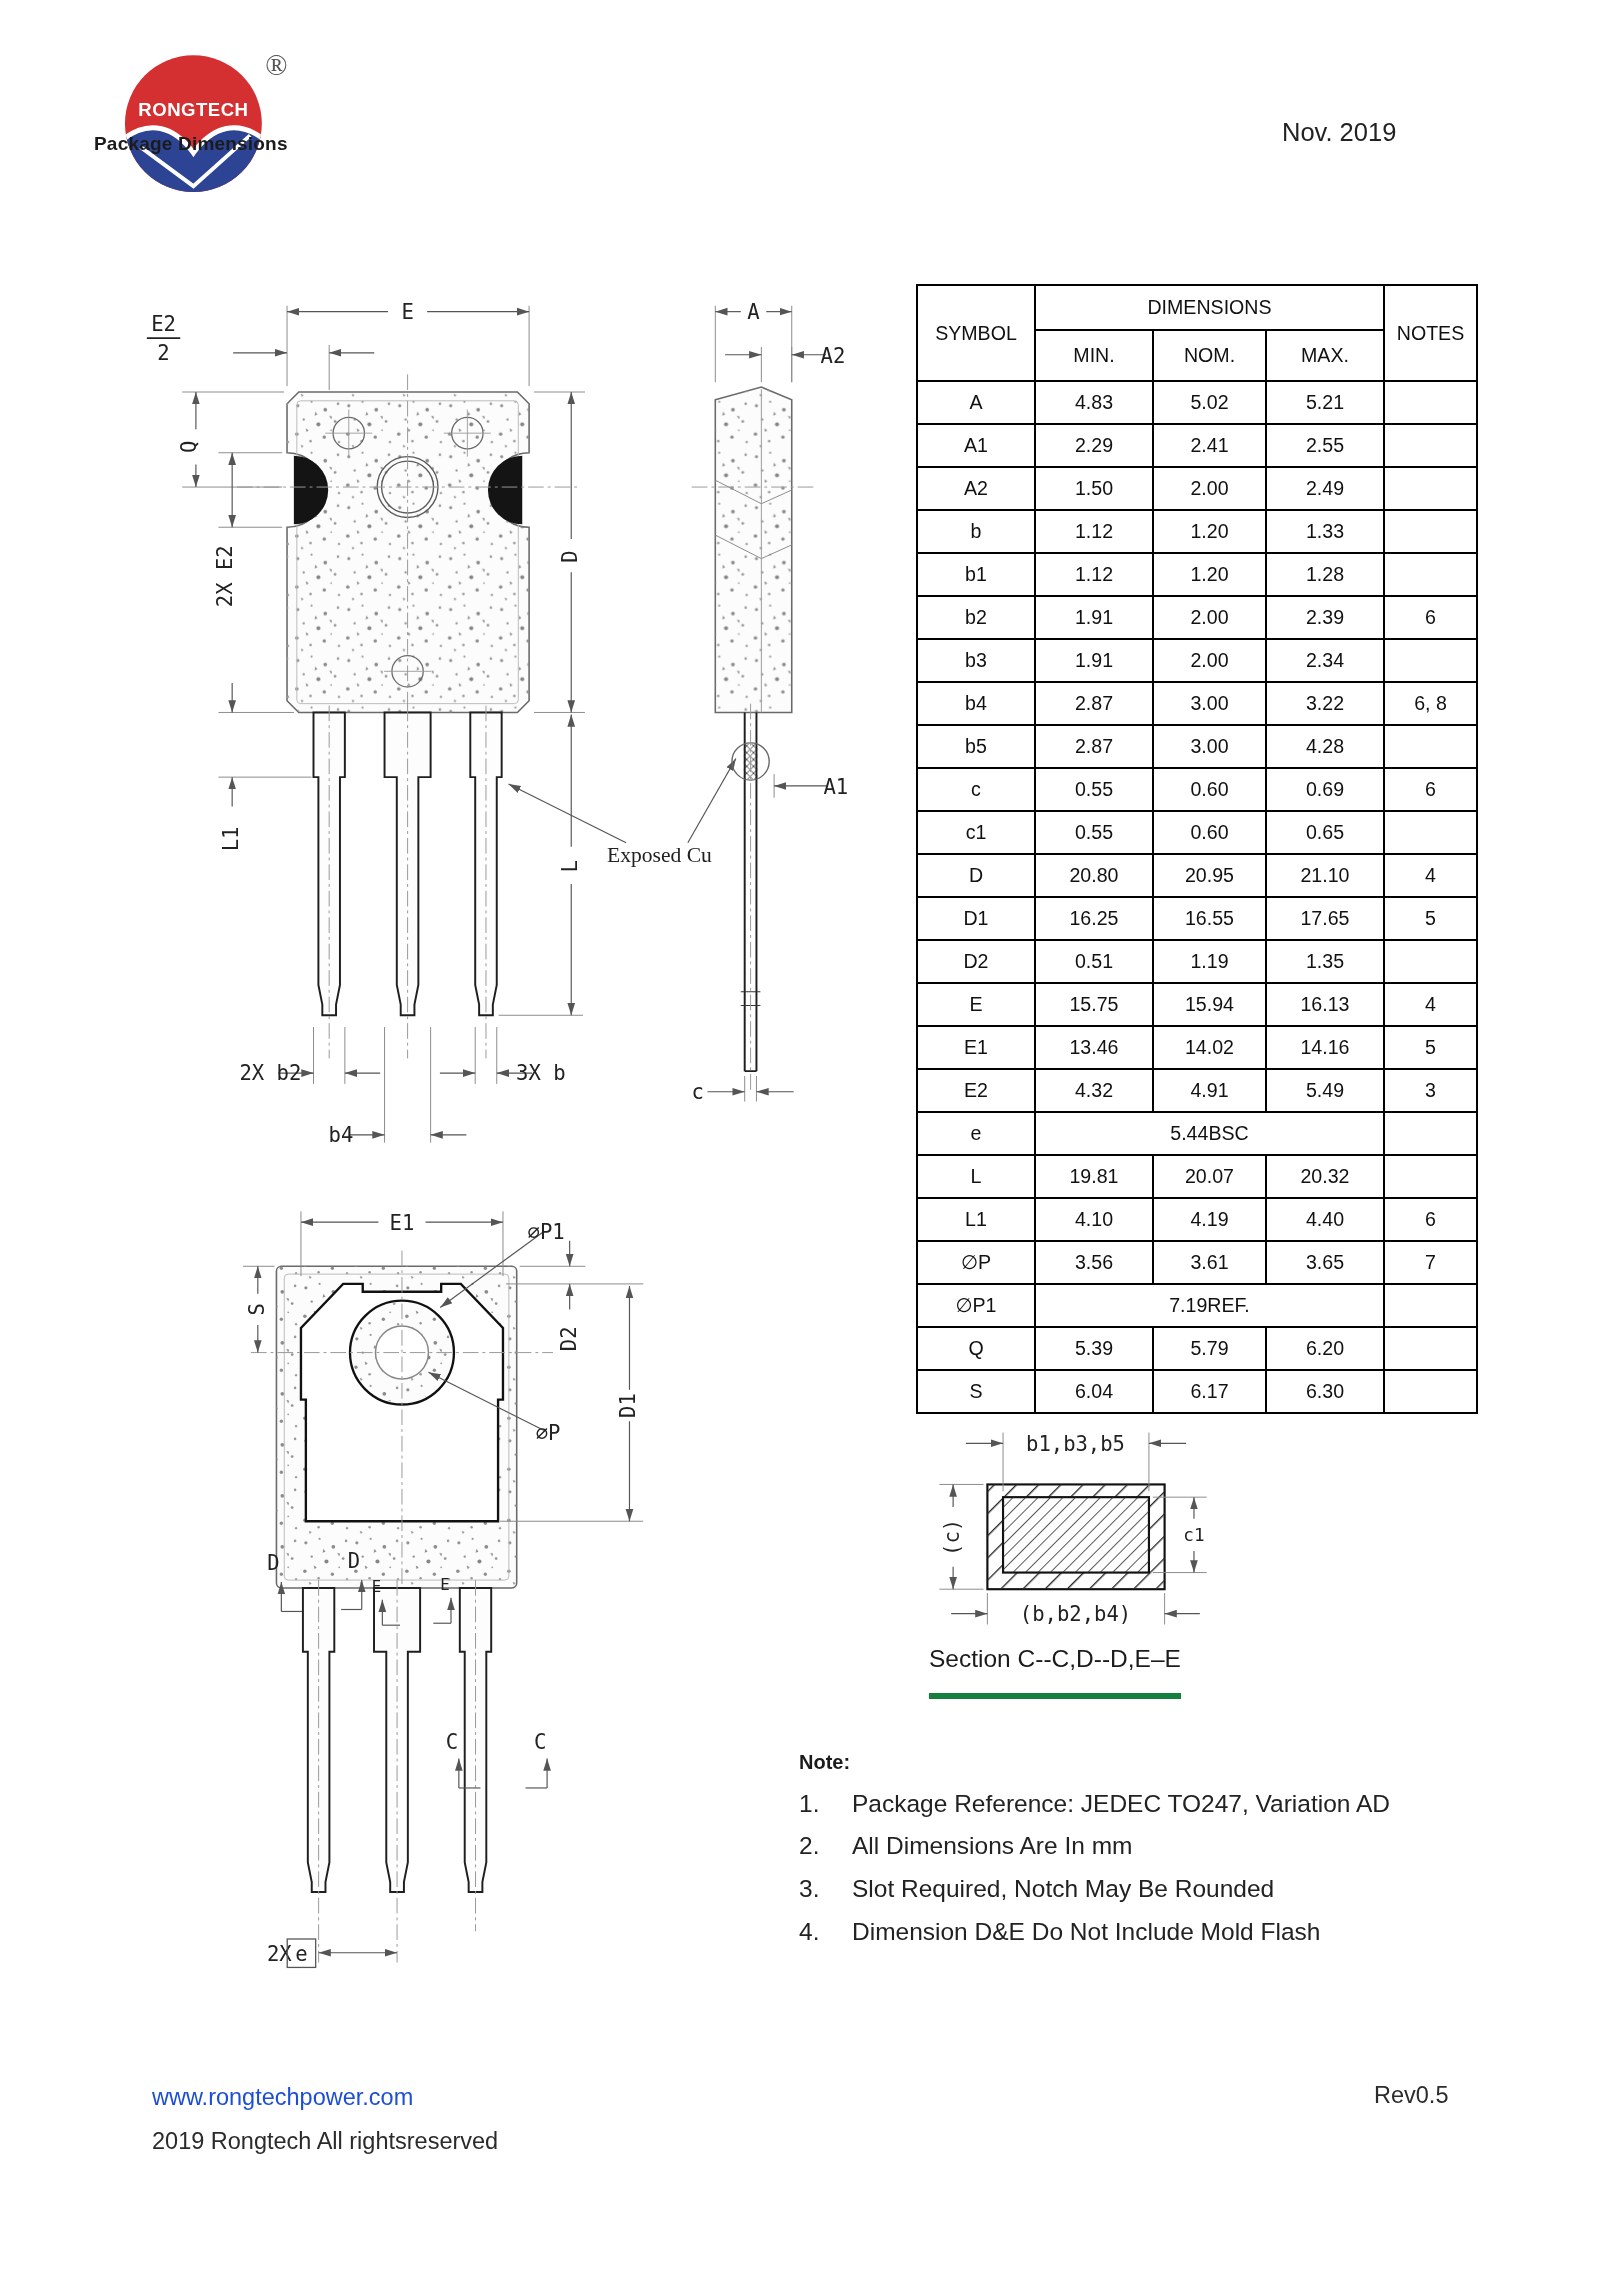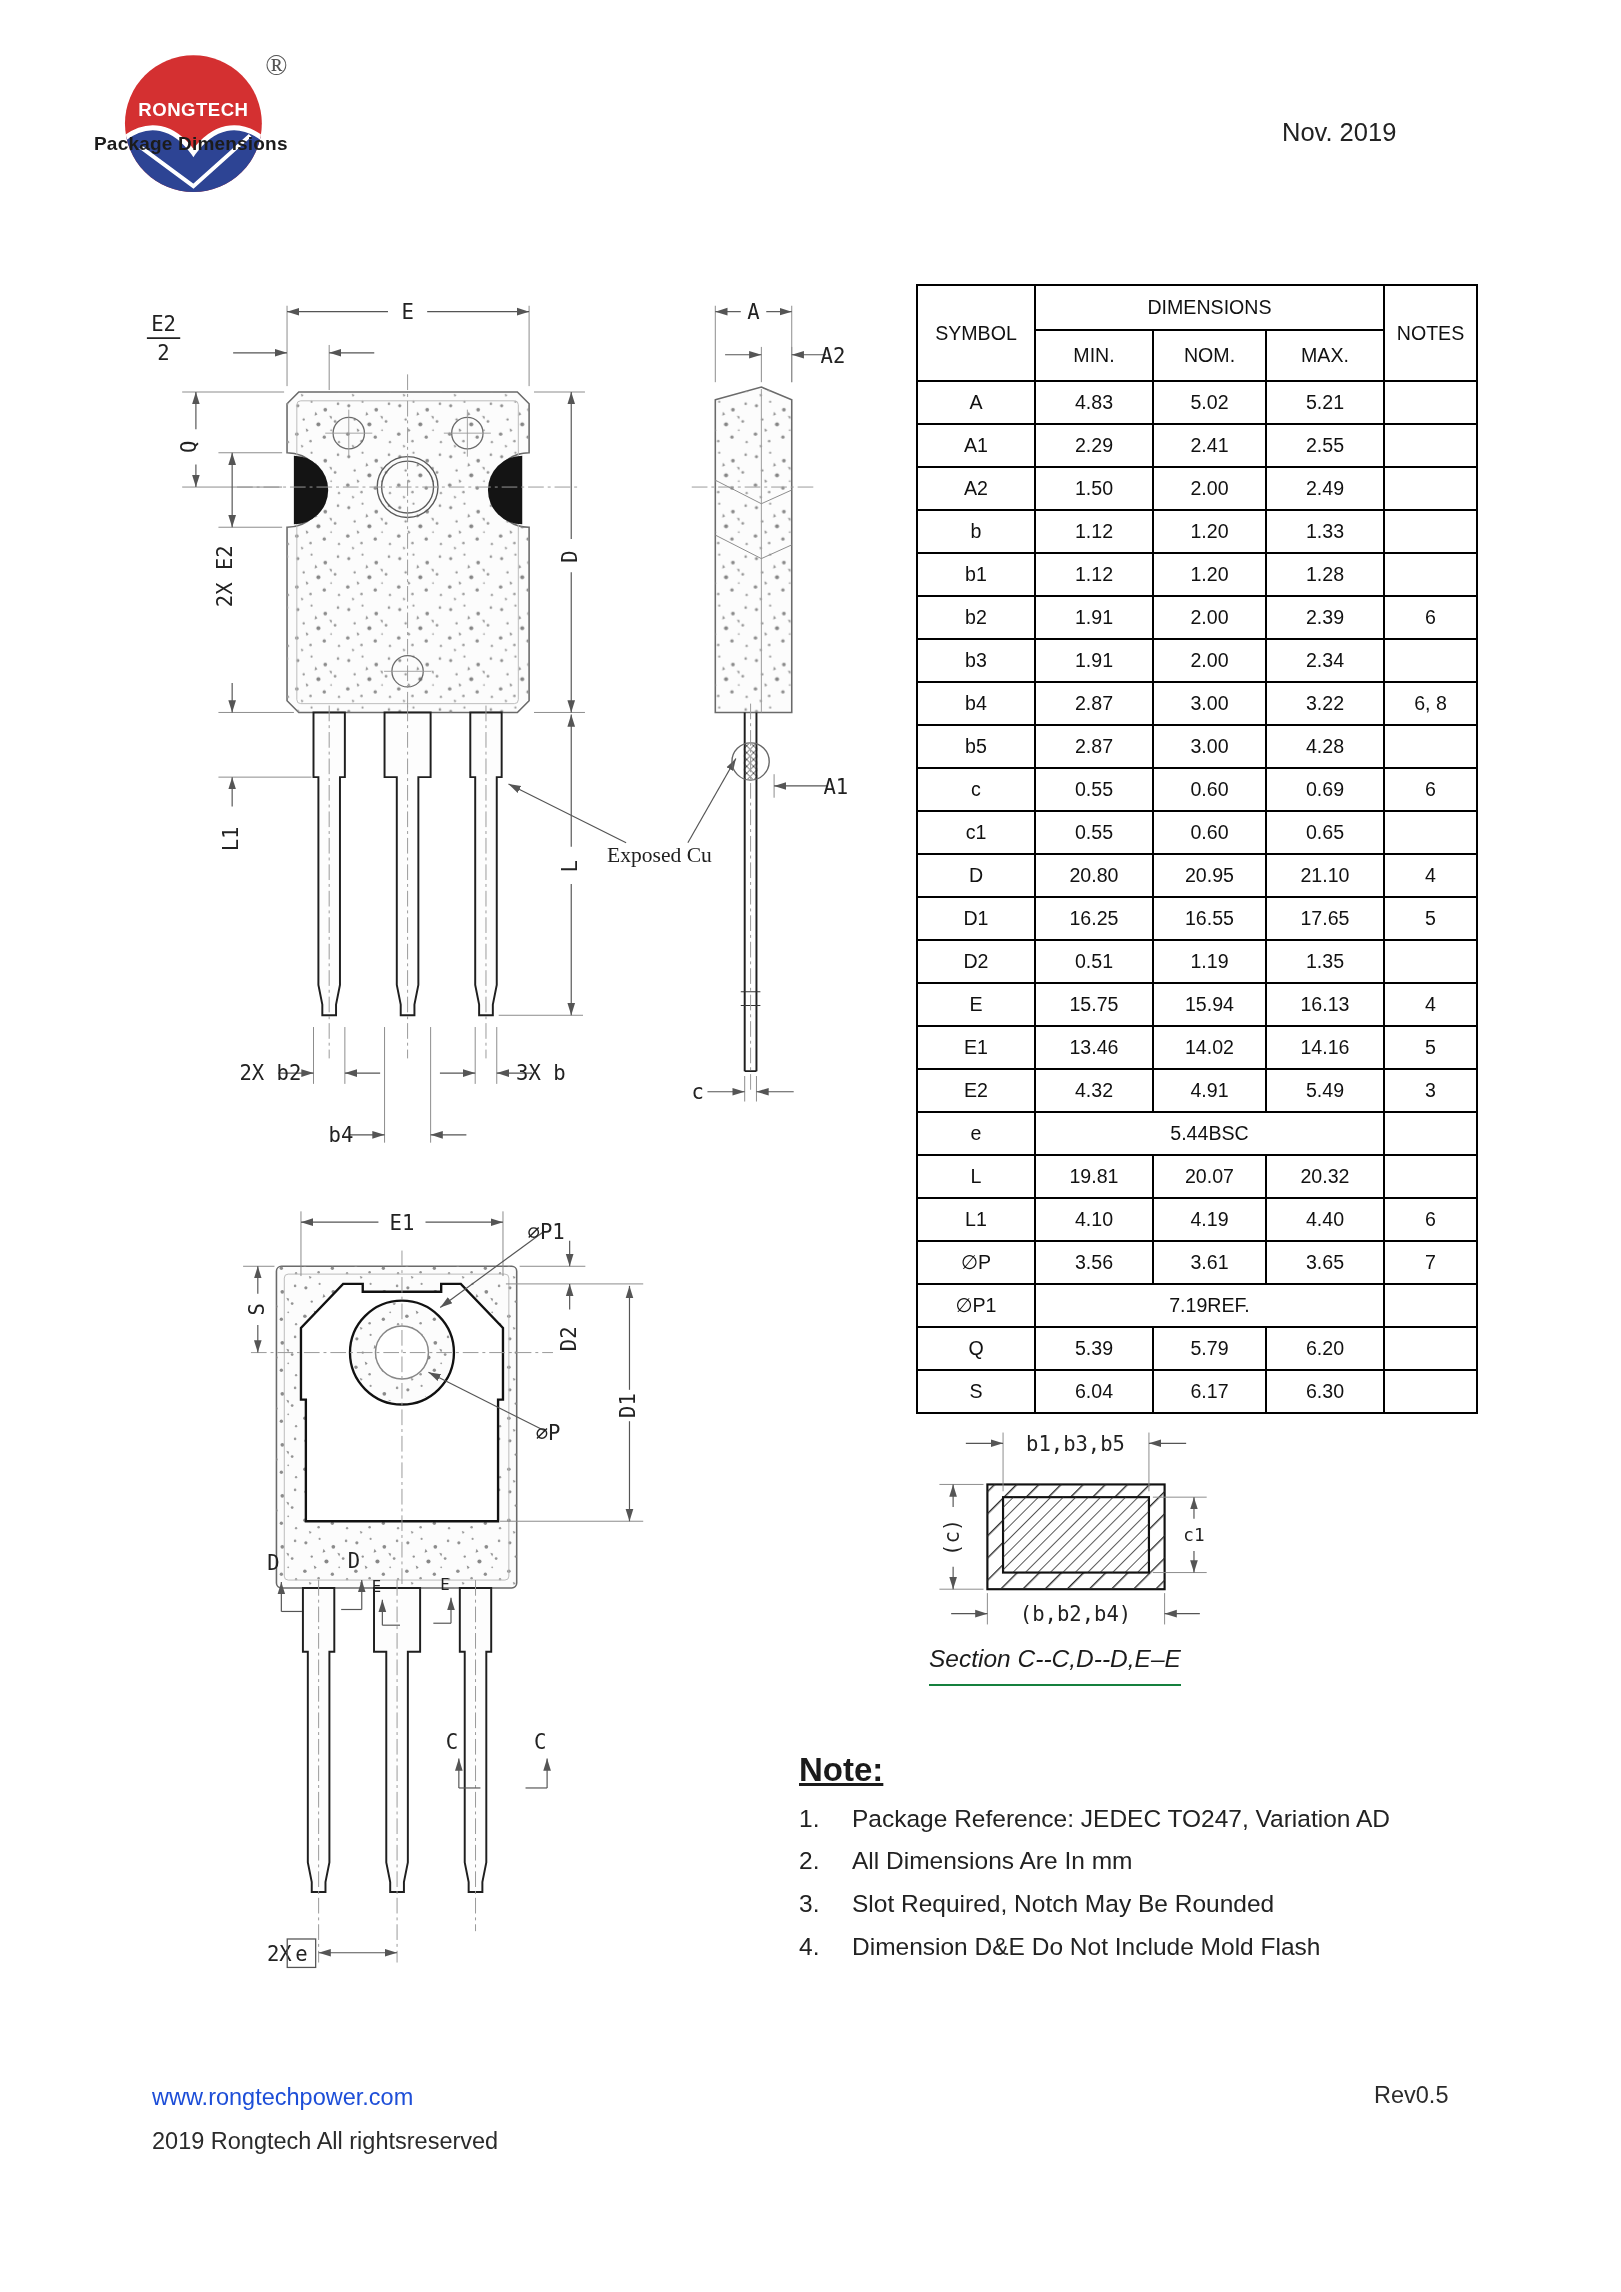--- a/index.html
+++ b/index.html
@@ -11,24 +11,24 @@
   
   .dims-table{position:absolute;left:916px;top:284px;border-collapse:collapse;table-layout:fixed;
               font-size:19.6px;color:#111;}
   .dims-table th,.dims-table td{border:2.4px solid #000;text-align:center;vertical-align:middle;
               padding:0;font-weight:normal;}
   .dims-table thead tr.h1 th{height:43px;}
   .dims-table thead tr.h2 th{height:49px;}
   .dims-table tbody td{height:41px;}
   
   .section-caption{left:929px;top:1645px;font-size:24.5px;}
-  .section-caption span{border-bottom:2px solid #15803d;padding-bottom:12px;font-style:italic;}
+  .section-caption span{border-bottom:6px solid #15803d;padding-bottom:21px;}
   
   .notes{left:799px;top:1751px;width:686px;}
-  .notes .notes-title{font-size:33px;font-weight:bold;margin-bottom:15.7px;text-decoration:underline;}
+  .notes .notes-title{font-size:20px;font-weight:bold;margin-bottom:15.7px;}
   .note-item{display:flex;font-size:24.5px;margin-top:14.7px;color:#222;}
   .note-item .num{width:53px;flex:none;}
   
   .site-link{left:152px;top:2084px;font-size:23.5px;color:#1d4ed8;text-decoration:none;}
   .copyright{left:152px;top:2128px;font-size:23.5px;color:#2b2b2b;}
   .revision{left:1374px;top:2082px;font-size:23.5px;color:#2b2b2b;}
   
   .cl{stroke:#999;stroke-width:1;stroke-dasharray:16 4 3 4;fill:none;}
   .ext{stroke:#8a8a8a;stroke-width:1;fill:none;}
   .dim{stroke:#555;stroke-width:1.2;fill:none;}

